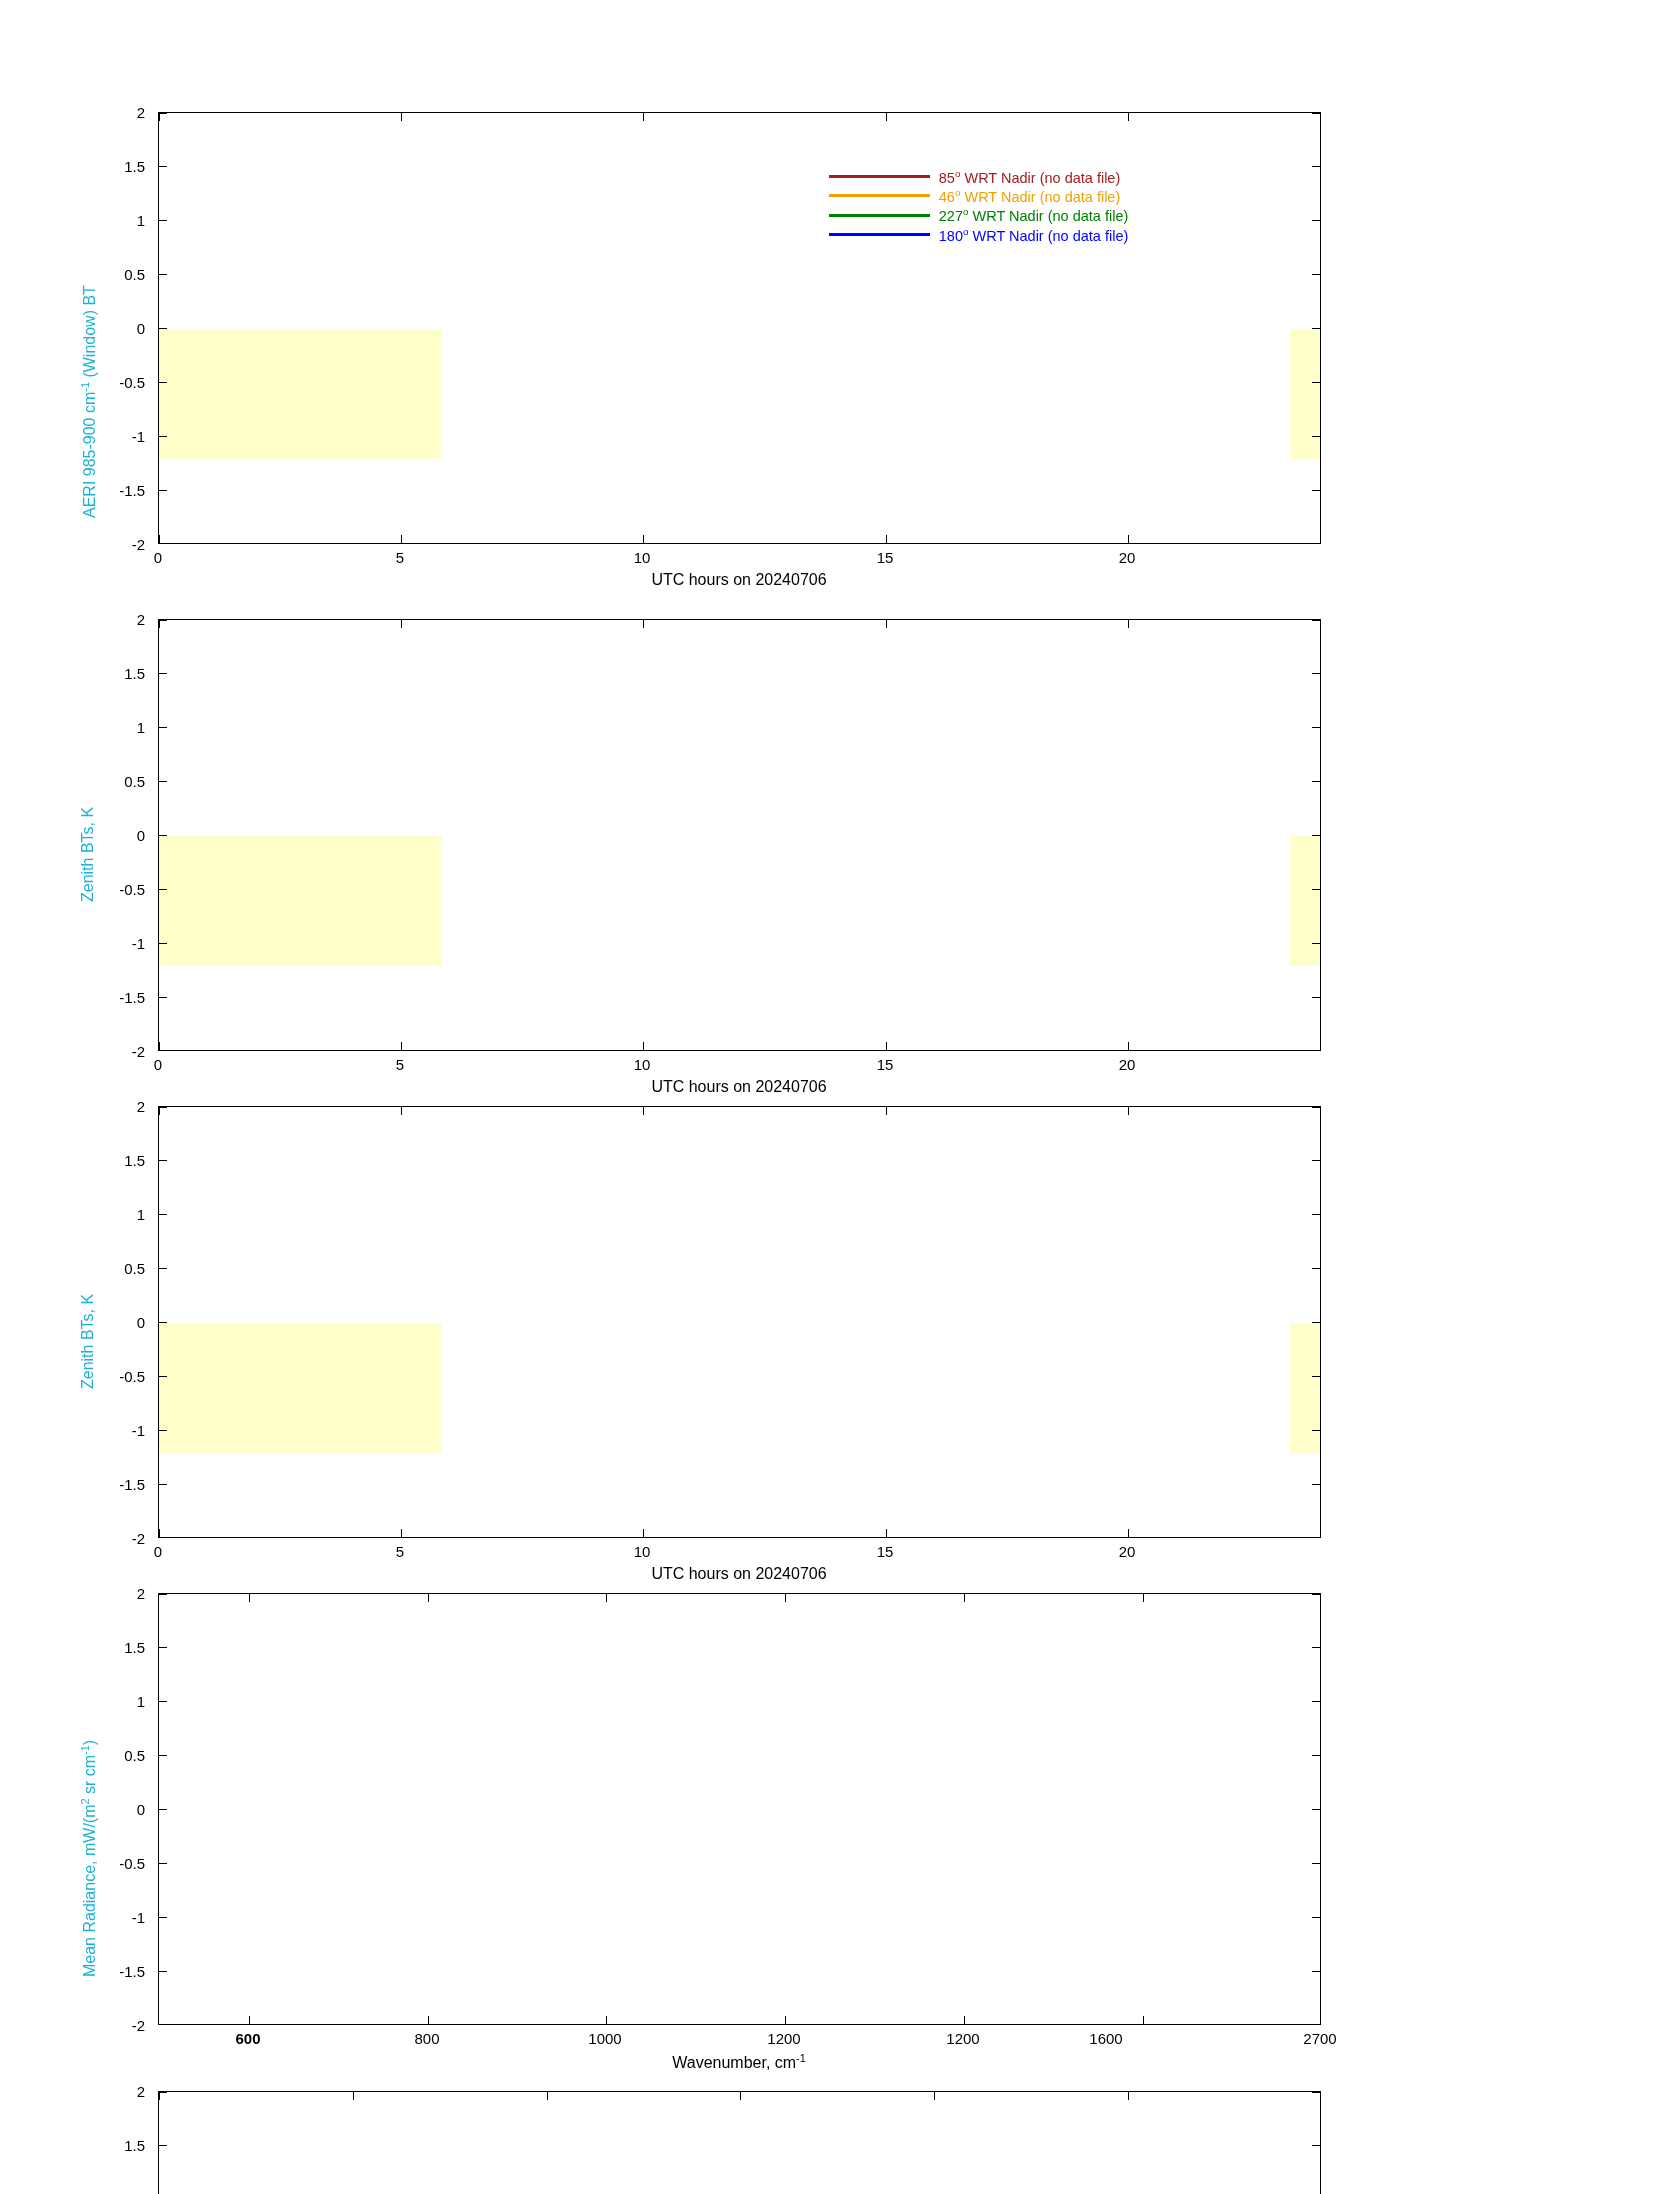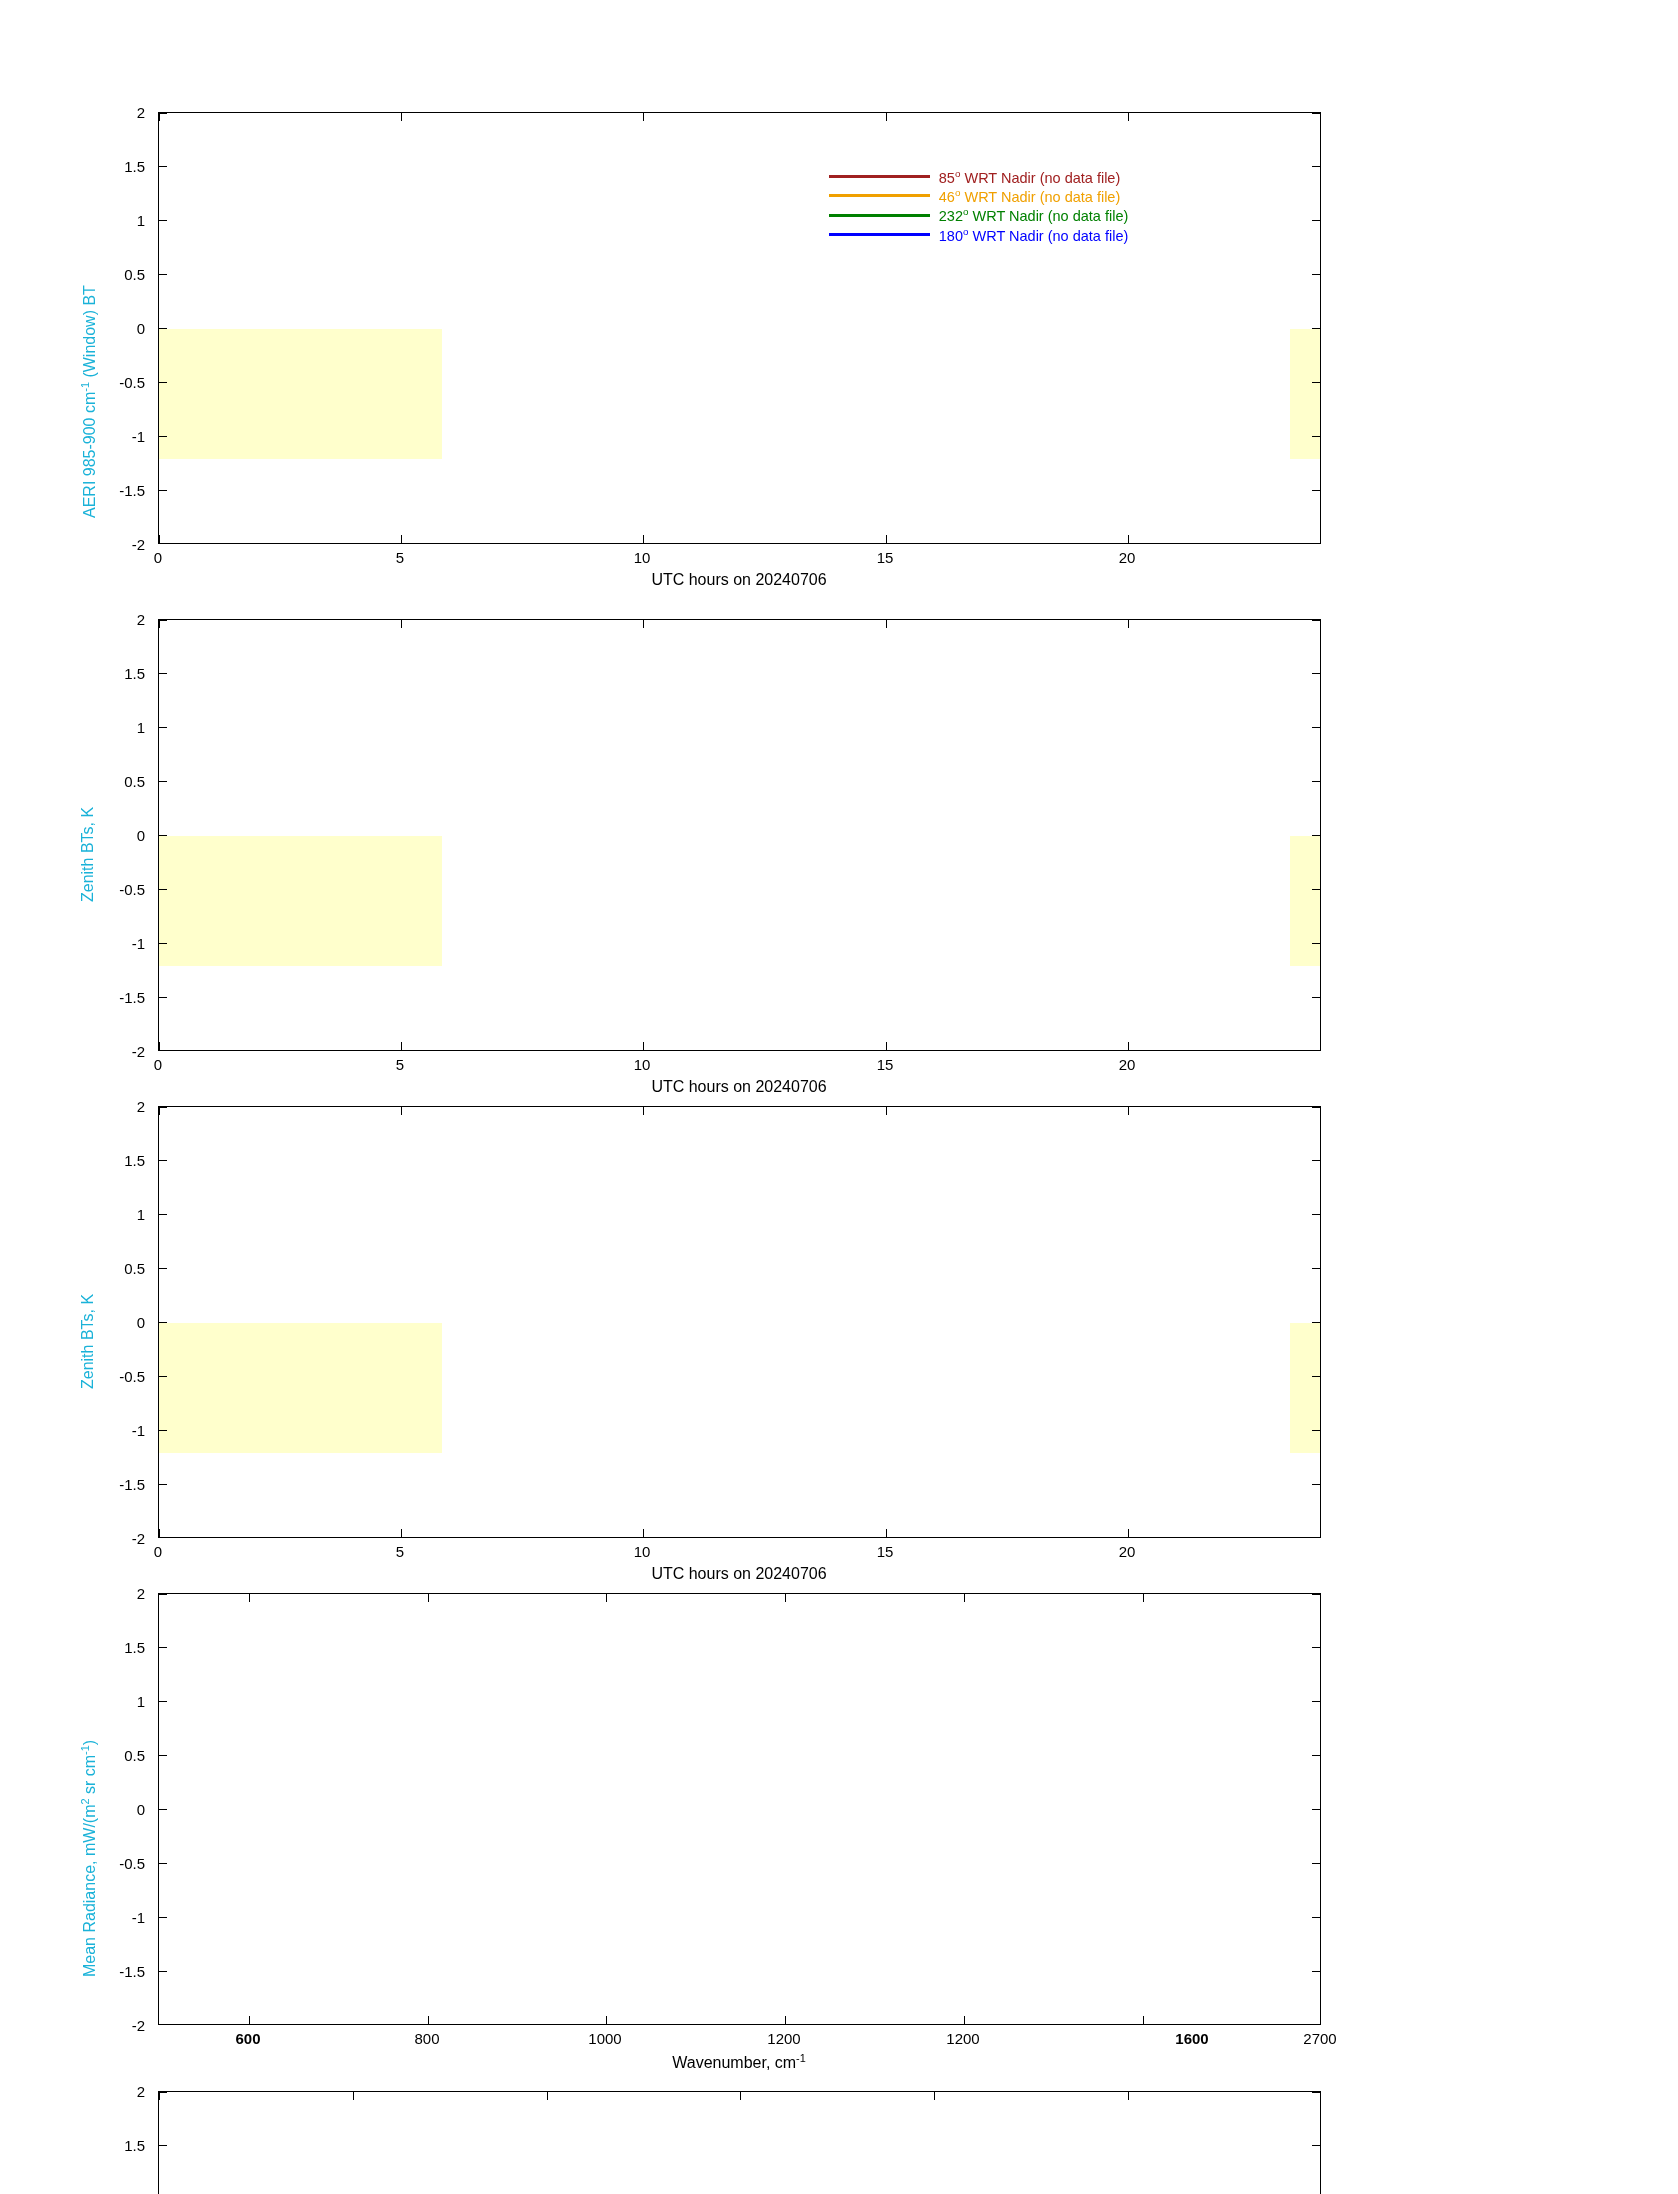--- a/index.html
+++ b/index.html
@@ -200,21 +200,21 @@
       <div class="legend-row">
         <span class="legend-line" style="border-top-color:#a02020;border-top-width:3.1px;"></span>
         <span class="legend-text" style="color:#a02020;"><span>85</span><sup>o</sup><span> WRT Nadir (no data file)</span></span>
       </div>
       <div class="legend-row">
         <span class="legend-line" style="border-top-color:#f0a000;border-top-width:3.1px;"></span>
         <span class="legend-text" style="color:#f0a000;"><span>46</span><sup>o</sup><span> WRT Nadir (no data file)</span></span>
       </div>
       <div class="legend-row">
         <span class="legend-line" style="border-top-color:#008000;border-top-width:3.1px;"></span>
-        <span class="legend-text" style="color:#008000;"><span>232</span><sup>o</sup><span> WRT Nadir (no data file)</span></span>
+        <span class="legend-text" style="color:#008000;"><span>227</span><sup>o</sup><span> WRT Nadir (no data file)</span></span>
       </div>
       <div class="legend-row">
         <span class="legend-line" style="border-top-color:#0000ff;border-top-width:3.1px;"></span>
         <span class="legend-text" style="color:#0000ff;"><span>180</span><sup>o</sup><span> WRT Nadir (no data file)</span></span>
       </div>
     </div>
   </div>
 
   <div class="panel" style="left:0;top:507px;height:584px;">
     <div class="plotbox" style="left:158px;top:112px;width:1163px;height:432px;">
@@ -389,21 +389,21 @@
         <div class="tick-y-right" style="top:53px;"></div>
       <div class="tick-y" style="top:0px;"></div>
         <div class="tick-y-right" style="top:0px;"></div>
     </div>
 
     <div class="xtl" style="left:248px;top:549px;font-weight:bold;">600</div>
     <div class="xtl" style="left:427px;top:549px;">800</div>
     <div class="xtl" style="left:605px;top:549px;">1000</div>
     <div class="xtl" style="left:784px;top:549px;">1200</div>
     <div class="xtl" style="left:963px;top:549px;">1200</div>
-    <div class="xtl" style="left:1192px;top:549px;font-weight:bold;">1600</div>
+    <div class="xtl" style="left:1106px;top:549px;">1600</div>
     <div class="xtl" style="left:1320px;top:549px;">2700</div>
 
     <div class="ytl" style="left:101px;top:112px;width:44px;">2</div>
     <div class="ytl" style="left:101px;top:166px;width:44px;">1.5</div>
     <div class="ytl" style="left:101px;top:220px;width:44px;">1</div>
     <div class="ytl" style="left:101px;top:274px;width:44px;">0.5</div>
     <div class="ytl" style="left:101px;top:328px;width:44px;">0</div>
     <div class="ytl" style="left:101px;top:382px;width:44px;">-0.5</div>
     <div class="ytl" style="left:101px;top:436px;width:44px;">-1</div>
     <div class="ytl" style="left:101px;top:490px;width:44px;">-1.5</div>

